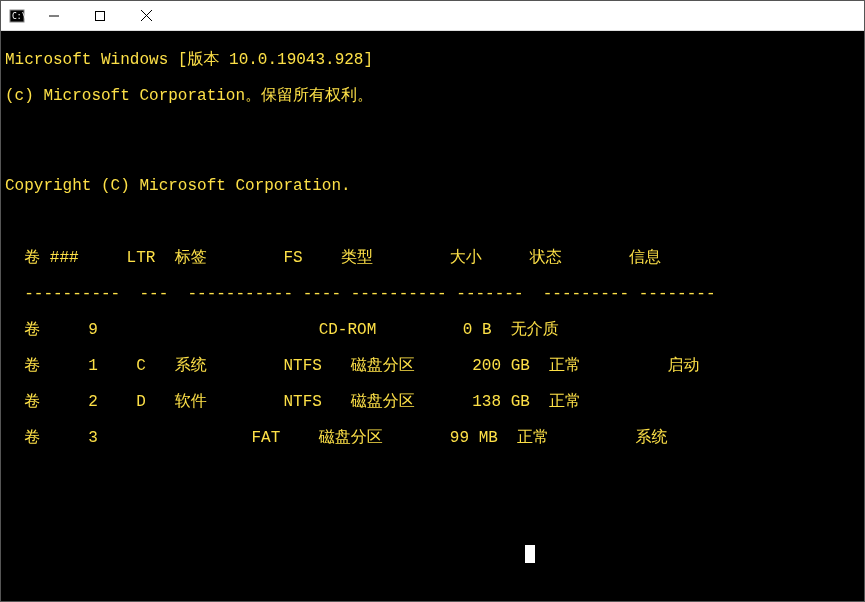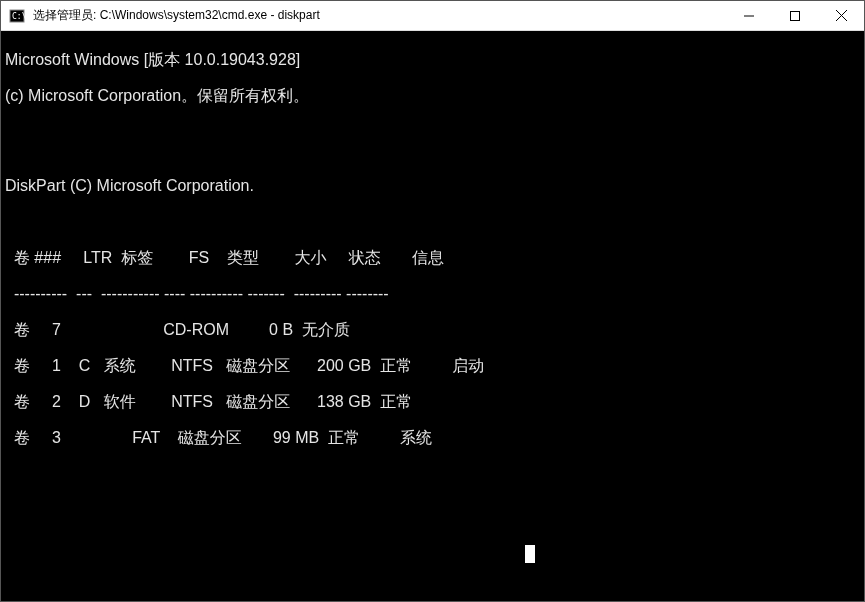--- a/index.html
+++ b/index.html
@@ -44,25 +44,25 @@
   display: flex;
   align-items: center;
   justify-content: center;
   font-size: 14px;
   color: #000;
   background: #fff;
 }
 .terminal {
   flex: 1;
   background: #000;
-  color: #e5e5e5;
+  color: #fde047;
   font-size: 16px;
   line-height: 18px;
   padding: 2px 4px;
-  font-family: Liberation Sans, sans-serif;
+  font-family: Liberation Mono, monospace;
   white-space: pre;
   overflow: hidden;
   position: relative;
 }
 .line { white-space: pre; }
 .highlight {
   border: 2px dashed #e33;
   padding: 0 2px;
   display: inline-block;
 }
@@ -79,21 +79,20 @@
 <body>
 
 <div class="window">
   <div class="titlebar">
     <span class="titlebar-icon">
       <svg width="16" height="16" viewBox="0 0 16 16">
         <rect x="1" y="2" width="14" height="12" fill="#000" stroke="#888" stroke-width="1"></rect>
         <text x="3" y="11" font-size="8" fill="#fff" font-family="monospace">C:\</text>
       </svg>
     </span>
-    <span class="titlebar-title">选择管理员: C:\Windows\system32\cmd.exe - diskpart</span>
     <div class="titlebar-buttons">
       <div class="titlebar-btn">
         <svg width="10" height="10" viewBox="0 0 10 10">
             <line x1="0" y1="5" x2="10" y2="5" stroke="#000" stroke-width="1"></line>
           </svg>
       </div>
       <div class="titlebar-btn">
         <svg width="10" height="10" viewBox="0 0 10 10">
             <rect x="0.5" y="0.5" width="9" height="9" fill="none" stroke="#000" stroke-width="1"></rect>
           </svg>
@@ -106,26 +105,26 @@
       </div>
     </div>
   </div>
 
   <div class="terminal">
 <div class="line">Microsoft Windows [版本 10.0.19043.928]</div>
 <div class="line">(c) Microsoft Corporation。保留所有权利。</div>
 <div class="line"></div>
 <div class="line"></div>
 <div class="line"></div>
-<div class="line">DiskPart (C) Microsoft Corporation.</div>
+<div class="line">Copyright (C) Microsoft Corporation.</div>
 <div class="line"></div>
 <div class="line"></div>
 <div class="line">  卷 ###     LTR  标签        FS    类型        大小     状态       信息</div>
 <div class="line">  ----------  ---  ----------- ---- ---------- -------  --------- --------</div>
-<div class="line">  卷     7                       CD-ROM         0 B  无介质</div>
+<div class="line">  卷     9                       CD-ROM         0 B  无介质</div>
 <div class="line">  卷     1    C   系统        NTFS   磁盘分区      200 GB  正常         启动</div>
 <div class="line">  卷     2    D   软件        NTFS   磁盘分区      138 GB  正常</div>
 <div class="line">  卷     3                FAT    磁盘分区       99 MB  正常         系统</div>
 
 
 
 <div class="line"></div>
 
 <div class="line"></div>
 

